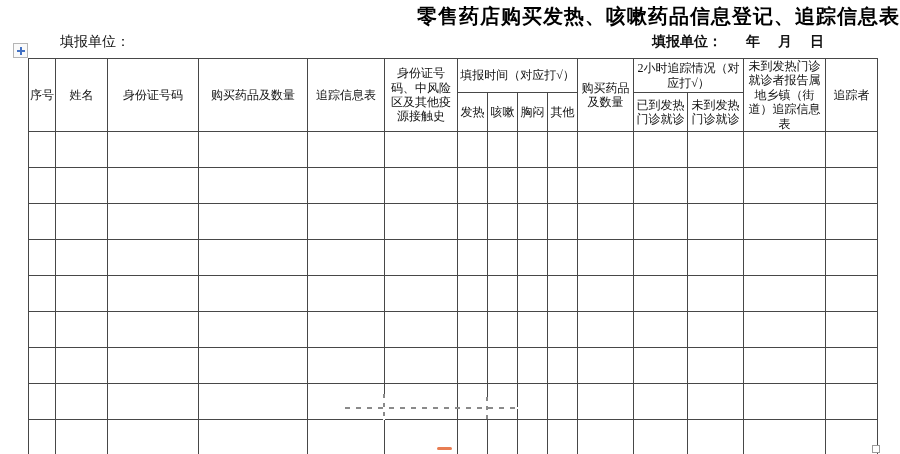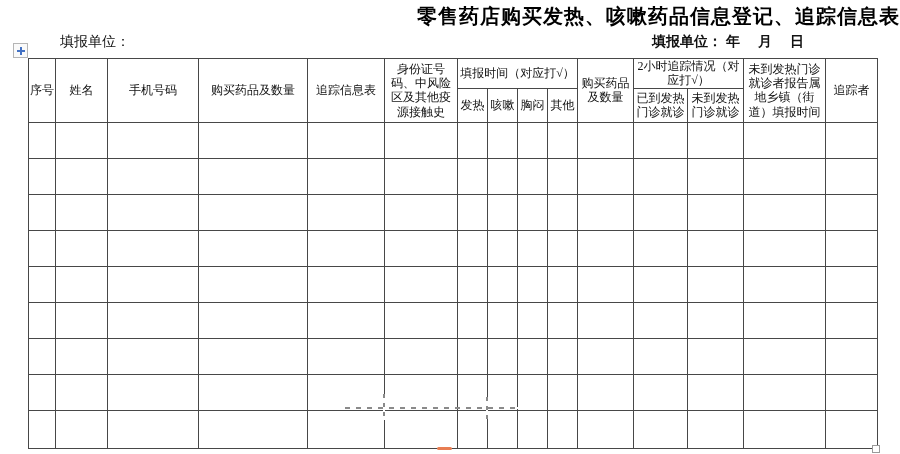--- a/index.html
+++ b/index.html
@@ -5,21 +5,21 @@
   html,body{margin:0;padding:0;background:#ffffff;}
   body{width:900px;height:454px;overflow:hidden;
        font-family:"Liberation Serif","DejaVu Serif",serif;color:#111;}
   .sheet{position:relative;width:900px;height:454px;background:#fff;}
 
   .doc-title{position:absolute;left:0;right:0;top:3px;text-align:right;
      font-size:20px;font-weight:700;letter-spacing:1px;color:#000;
      font-family:"Liberation Sans","DejaVu Sans",sans-serif;}
   .report-unit{position:absolute;left:60px;top:33px;font-size:14px;font-weight:400;}
   .report-time{position:absolute;left:652px;top:33px;font-size:14px;font-weight:700;}
-  .report-time .val{margin-left:4px;letter-spacing:2px;}
+  .report-time .val{margin-left:24px;letter-spacing:2px;}
 
   
   .move-handle{position:absolute;left:13px;top:43px;width:13px;height:13px;
      border:1px solid #b5b5b5;background:#fafafa;}
   .move-handle .bar-h{position:absolute;left:3px;top:6px;width:8px;height:2px;background:#4472c4;}
   .move-handle .bar-v{position:absolute;left:6px;top:3px;width:2px;height:8px;background:#4472c4;}
 
   
   table.form{position:absolute;left:28px;top:58px;width:849px;
      border-collapse:collapse;table-layout:fixed;
@@ -78,28 +78,28 @@
       <col style="width:56px">
         <col style="width:54px">
         <col style="width:56px">
       <col style="width:82px">
         <col style="width:52px">
     </colgroup>
     <thead>
       <tr class="hr1">
         <th rowspan="2">序号</th>
         <th rowspan="2">姓名</th>
-        <th rowspan="2">手机号码</th>
+        <th rowspan="2">身份证号码</th>
         <th rowspan="2">购买药品及数量</th>
         <th rowspan="2">追踪信息表</th>
         <th rowspan="2">身份证号码、中风险区及其他疫源接触史</th>
         <th colspan="4">填报时间（对应打√）</th>
         <th rowspan="2">购买药品及数量</th>
         <th colspan="2">2小时追踪情况（对应打√）</th>
-        <th rowspan="2">未到发热门诊就诊者报告属地乡镇（街道）填报时间</th>
+        <th rowspan="2">未到发热门诊就诊者报告属地乡镇（街道）追踪信息表</th>
         <th rowspan="2">追踪者</th>
       </tr>
       <tr class="hr2">
         <th>发热</th>
         <th>咳嗽</th>
         <th>胸闷</th>
         <th>其他</th>
         <th>已到发热门诊就诊</th>
         <th>未到发热门诊就诊</th>
       </tr>

